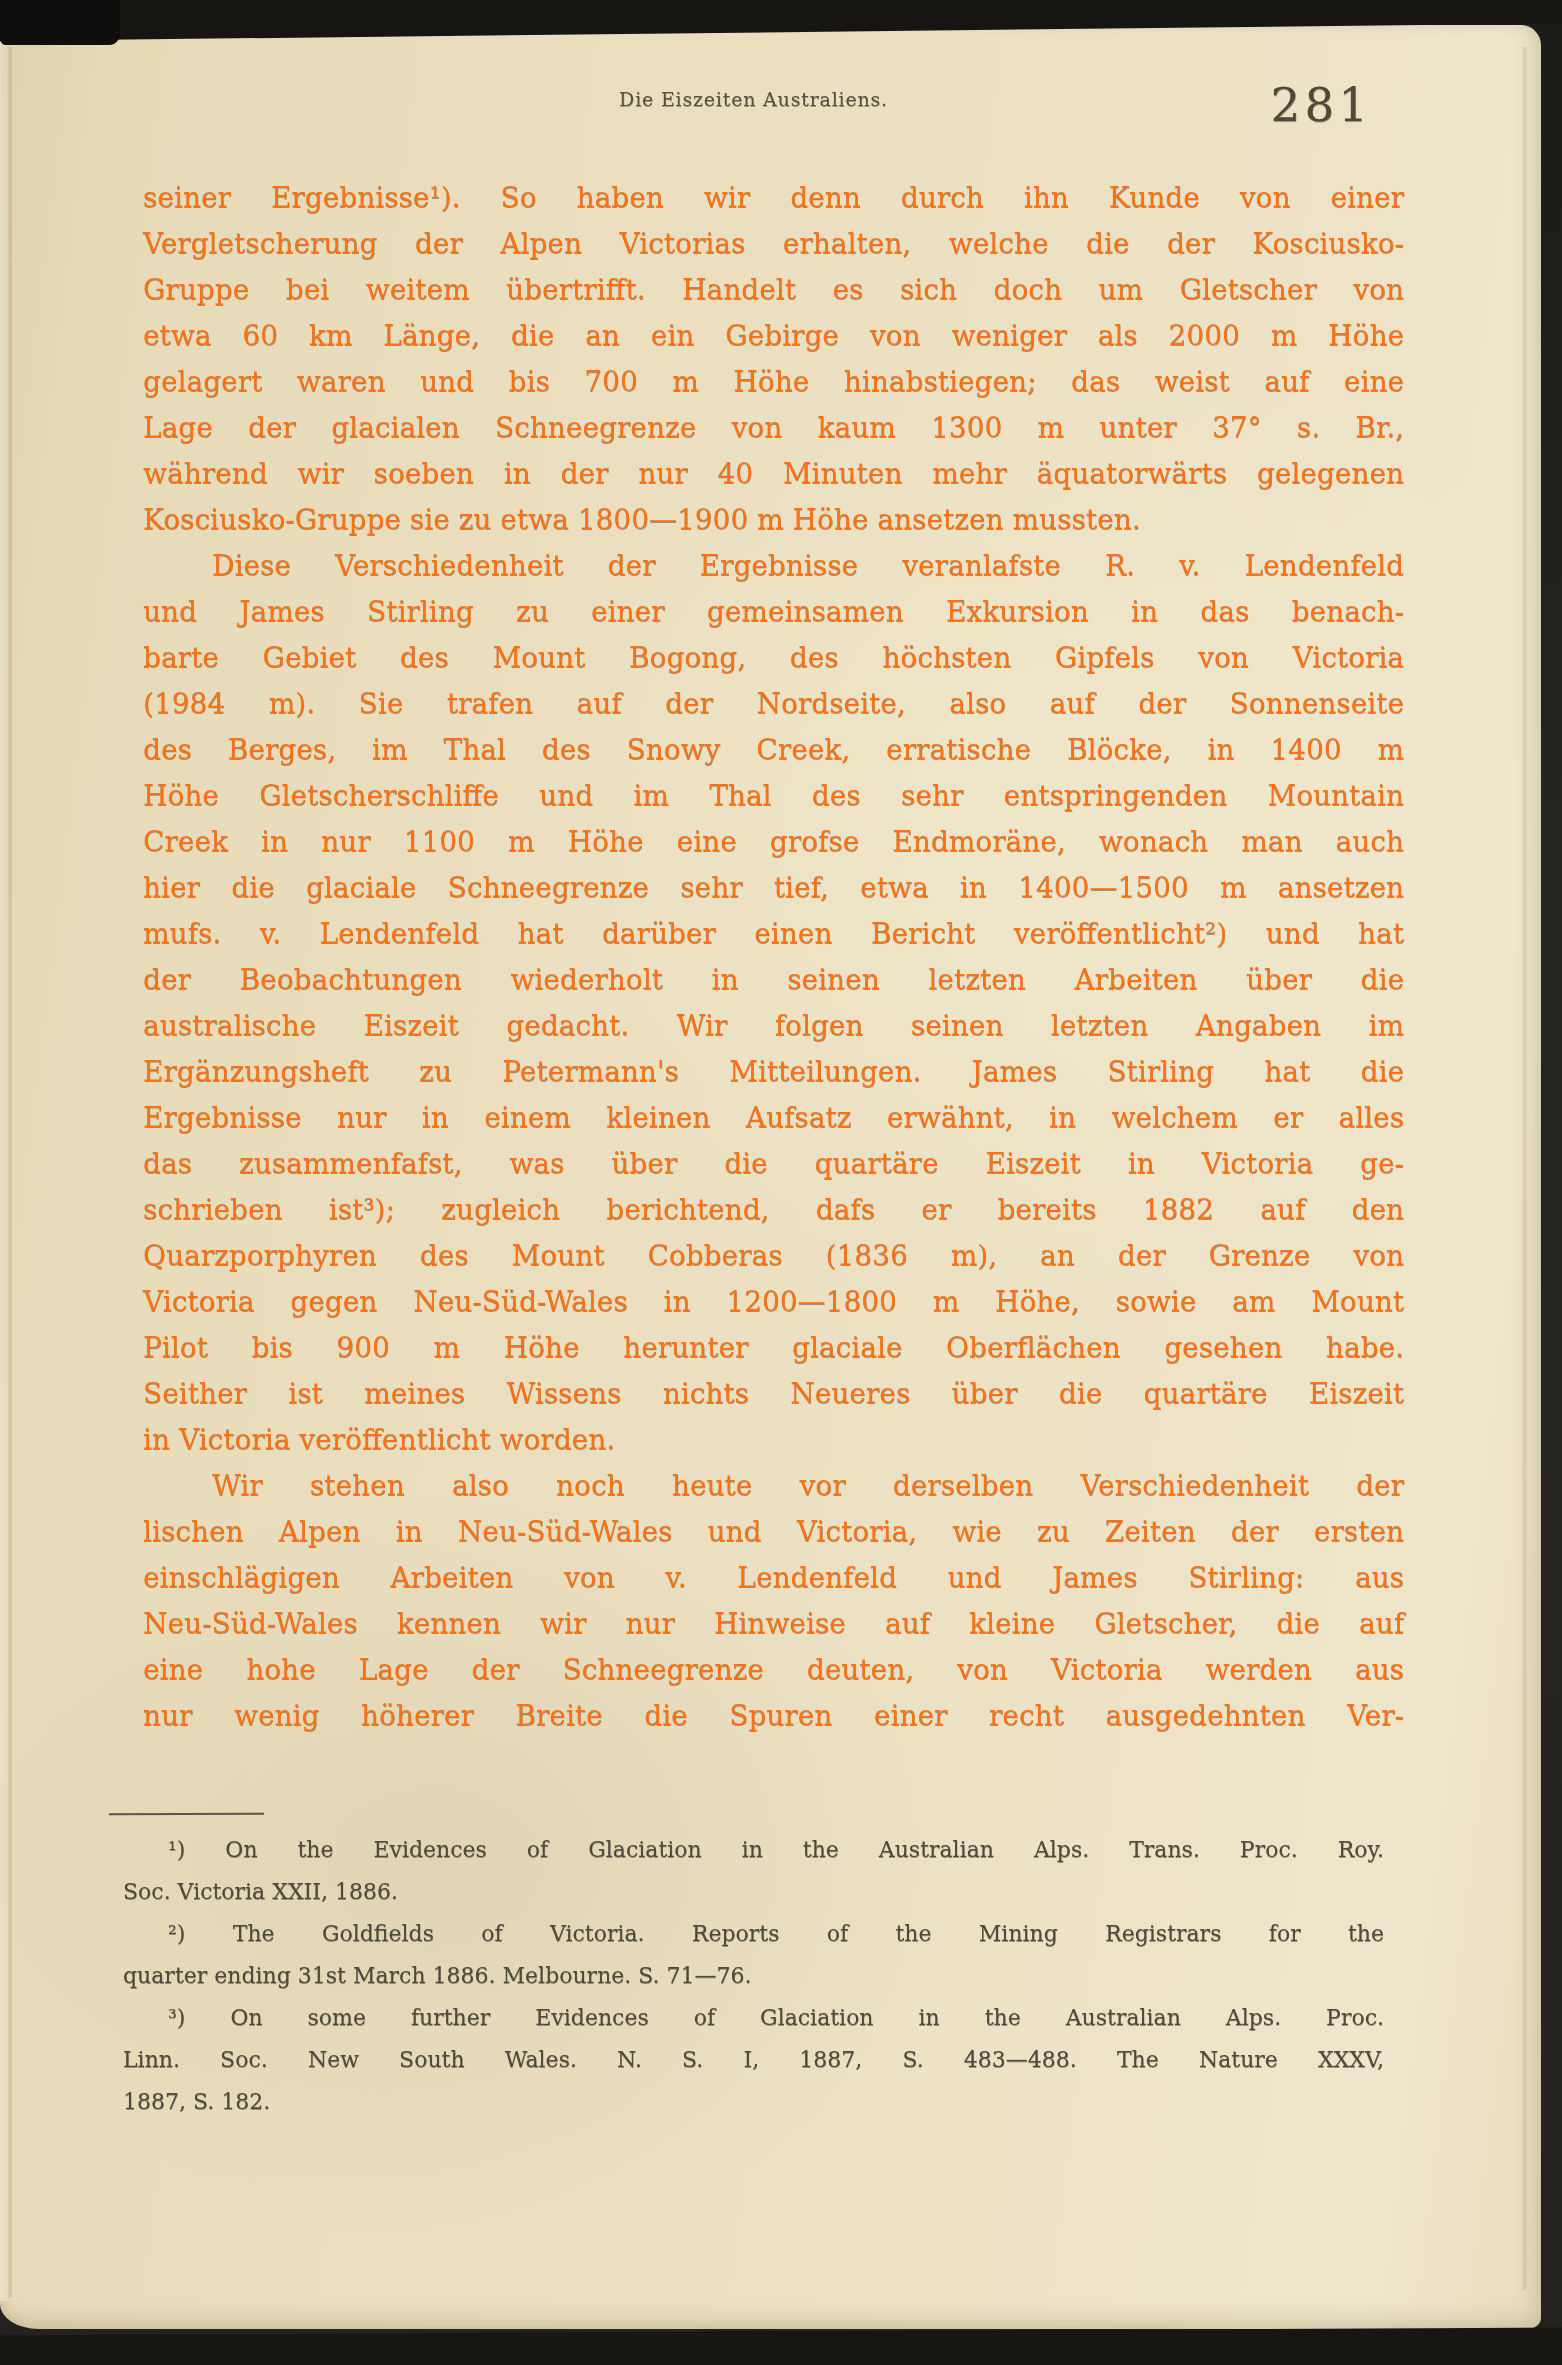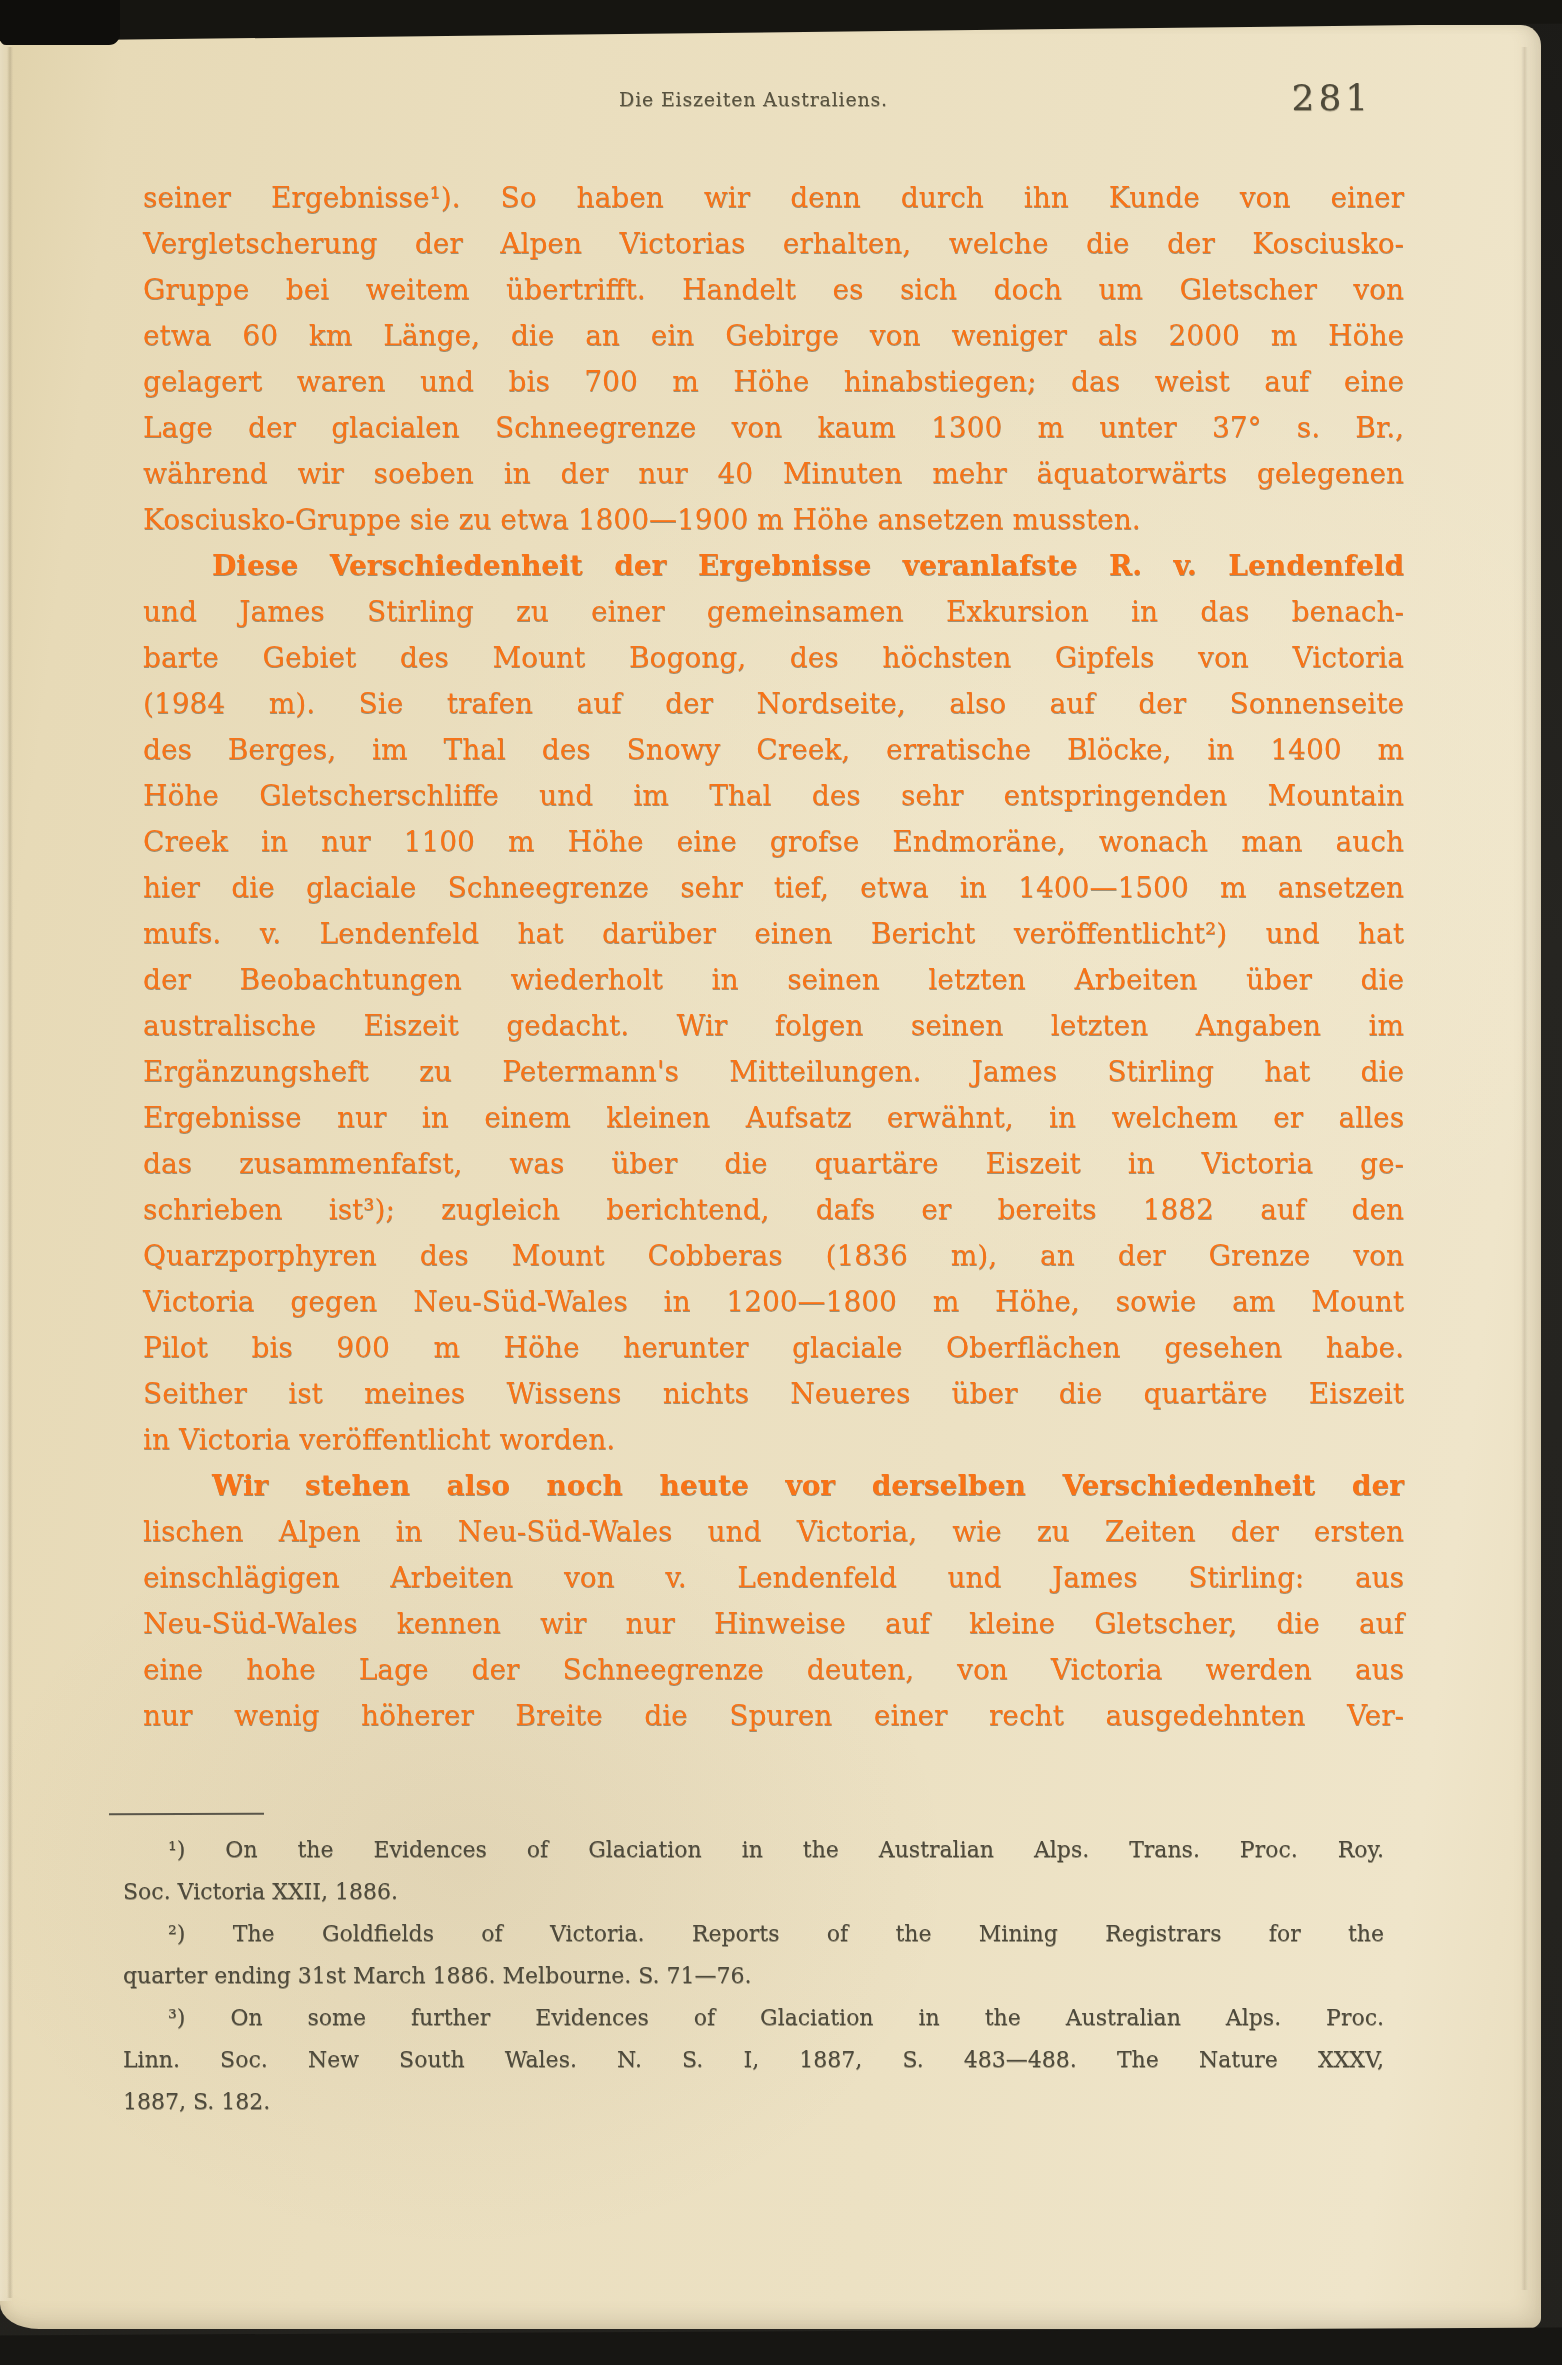--- a/index.html
+++ b/index.html
@@ -34,32 +34,32 @@
   .scan-bottom{position:absolute;left:0;top:2326px;width:100%;height:40px;background:#171613;
     clip-path:polygon(0 9.4px,100% 1.6px,100% 40px,0 40px);}
   
   .running-head{
     position:absolute;left:123px;top:88px;width:1261px;
     text-align:center;font-size:19px;letter-spacing:0.8px;
     color:#57523f;text-shadow:0.3px 0.5px 0.6px rgba(75,68,48,0.45);
   }
   .page-number{
     position:absolute;left:1224px;top:77px;width:148px;
-    text-align:right;font-size:36px;letter-spacing:3.9px;
+    text-align:right;font-size:47px;letter-spacing:3.9px;
     color:#4e4a3a;text-shadow:0.3px 0.5px 0.7px rgba(75,68,48,0.5);
   }
   .main-text{
     position:absolute;left:123px;top:175px;width:1261px;
     font-size:28px;line-height:46px;color:#f97316;
     text-shadow:0.3px 0.5px 0.6px rgba(72,66,48,0.5);
     margin-left:20px;
   }
   .main-text .line{text-align:justify;text-align-last:justify;white-space:normal;}
   .main-text .line.last{text-align-last:left;}
-  .main-text .line.indent{text-indent:69px;font-weight:bold;}
+  .main-text .line.indent{text-indent:69px;}
   .footnote-divider{
     position:absolute;left:109px;top:1813px;width:155px;height:2.3px;
     background:#5a564a;transform:rotate(-0.2deg);
   }
   .footnotes{
     position:absolute;left:123px;top:1829px;width:1261px;
     font-size:22px;line-height:42px;color:#4e4a3c;
     text-shadow:0.2px 0.5px 0.5px rgba(72,66,48,0.5);
   }
   .footnotes .line{text-align:justify;text-align-last:justify;}

